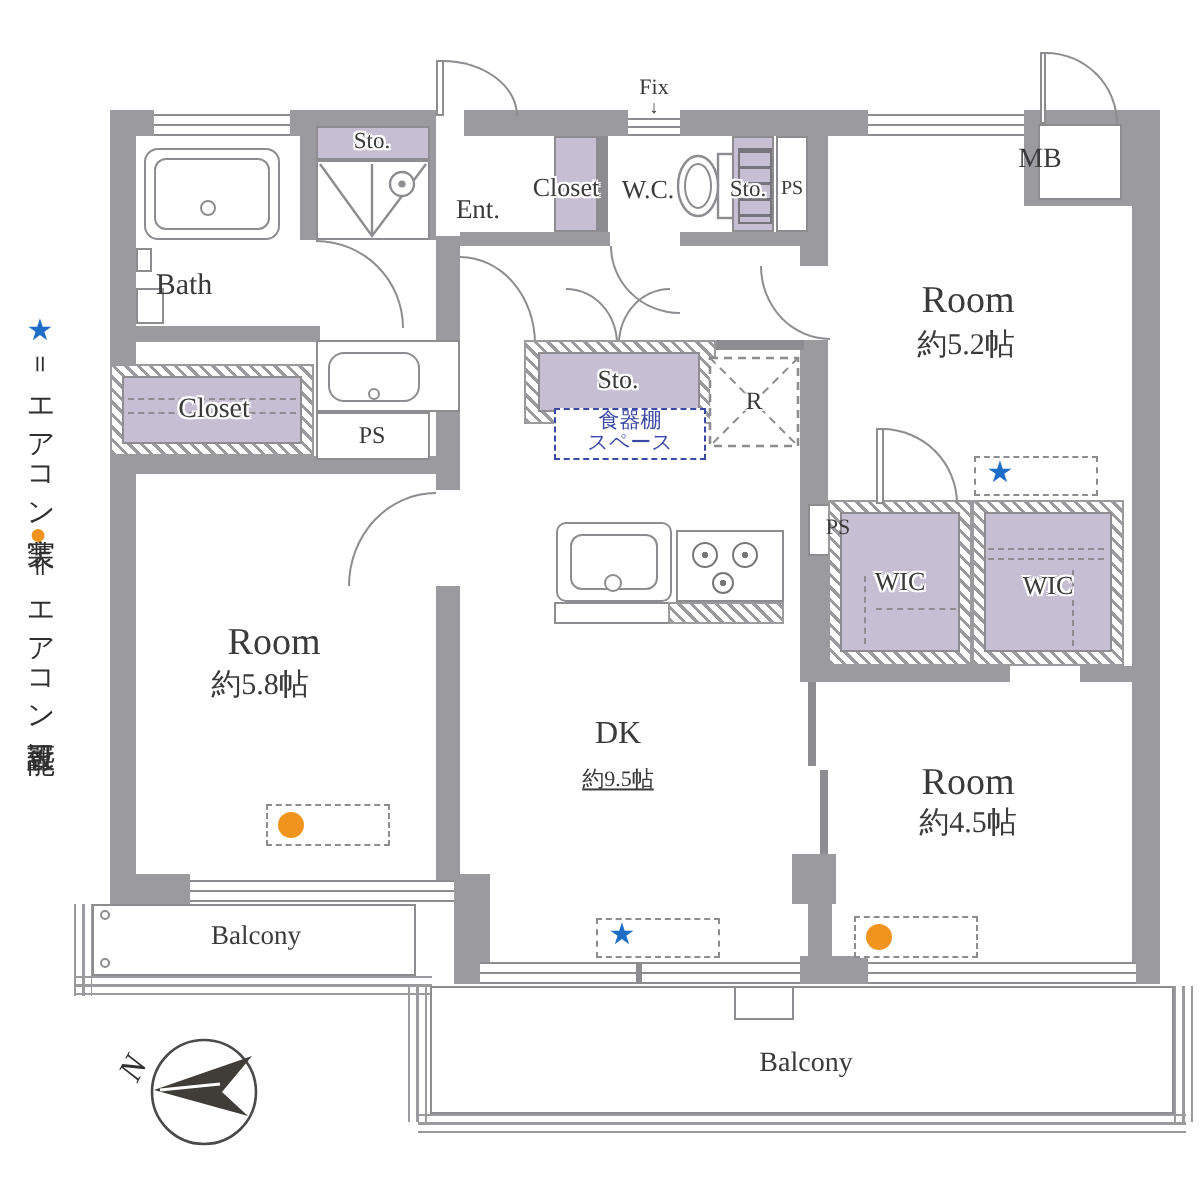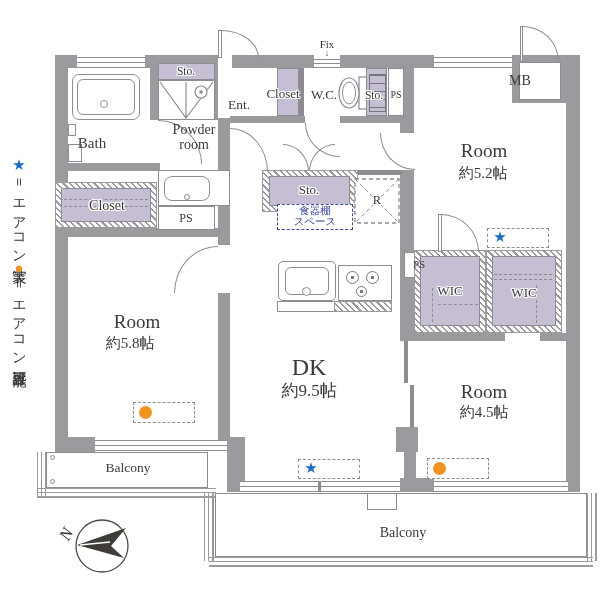--- a/index.html
+++ b/index.html
@@ -178,38 +178,37 @@
   <div class="dashbox" style="left:487px;top:228px;width:62px;height:20px;"></div>
   <div class="lbl star" style="left:500px;top:238px;font-size:15px;">★</div>
   <div class="dashbox" style="left:298px;top:459px;width:62px;height:20px;"></div>
   <div class="lbl star" style="left:311px;top:469px;font-size:15px;">★</div>
   <div class="dashbox" style="left:133px;top:402px;width:62px;height:21px;"></div>
   <div class="dot" style="left:139px;top:406px;width:13px;height:13px;"></div>
   <div class="dashbox" style="left:427px;top:458px;width:62px;height:21px;"></div>
   <div class="dot" style="left:433px;top:462px;width:13px;height:13px;"></div>
 
   <div class="lbl" style="left:92px;top:144px;font-size:15px;">Bath</div>
-  <div class="lbl" style="left:194px;top:138px;font-size:14px;white-space:normal;width:62px;">Powder room</div>
   <div class="lbl halo" style="left:186px;top:71px;font-size:11.5px;">Sto.</div>
   <div class="lbl halo" style="left:107px;top:206px;font-size:14px;">Closet</div>
   <div class="lbl" style="left:186px;top:218px;font-size:12px;">PS</div>
   <div class="lbl" style="left:239px;top:81px;font-size:13.5px;margin-top:24px;">Ent.</div>
   <div class="lbl halo" style="left:283px;top:94px;font-size:13px;">Closet</div>
   <div class="lbl halo" style="left:324px;top:95px;font-size:13px;">W.C.</div>
   <div class="lbl halo" style="left:374px;top:95px;font-size:11.5px;">Sto.</div>
   <div class="lbl halo" style="left:396px;top:95px;font-size:10px;">PS</div>
   <div class="lbl" style="left:327px;top:45px;font-size:11px;">Fix</div>
   <div class="lbl" style="left:327px;top:54px;font-size:9px;">↓</div>
   <div class="lbl" style="left:520px;top:81px;font-size:14px;">MB</div>
   <div class="lbl halo" style="left:309px;top:190px;font-size:13px;">Sto.</div>
   <div class="lbl blue-t" style="left:315px;top:211px;font-size:10.5px;">食器棚</div>
   <div class="lbl blue-t" style="left:315px;top:222px;font-size:10.5px;">スペース</div>
   <div class="lbl halo" style="left:377px;top:201px;font-size:12.5px;">R</div>
-  <div class="lbl" style="left:309px;top:368px;font-size:24px;">DK</div>
-  <div class="lbl" style="left:309px;top:391px;font-size:17px;">約9.5帖</div>
+  <div class="lbl" style="left:309px;top:368px;font-size:16px;">DK</div>
+  <div class="lbl" style="left:309px;top:391px;font-size:11px;text-decoration:underline;">約9.5帖</div>
   <div class="lbl" style="left:484px;top:151px;font-size:19px;">Room</div>
   <div class="lbl" style="left:483px;top:174px;font-size:15px;">約5.2帖</div>
   <div class="lbl" style="left:137px;top:322px;font-size:19px;">Room</div>
   <div class="lbl" style="left:130px;top:344px;font-size:15px;">約5.8帖</div>
   <div class="lbl" style="left:484px;top:392px;font-size:19px;">Room</div>
   <div class="lbl" style="left:484px;top:413px;font-size:15px;">約4.5帖</div>
   <div class="lbl" style="left:419px;top:265px;font-size:11px;">PS</div>
   <div class="lbl halo" style="left:450px;top:291px;font-size:13px;">WIC</div>
   <div class="lbl halo" style="left:524px;top:293px;font-size:13px;">WIC</div>
   <div class="lbl" style="left:128px;top:468px;font-size:13.5px;">Balcony</div>

